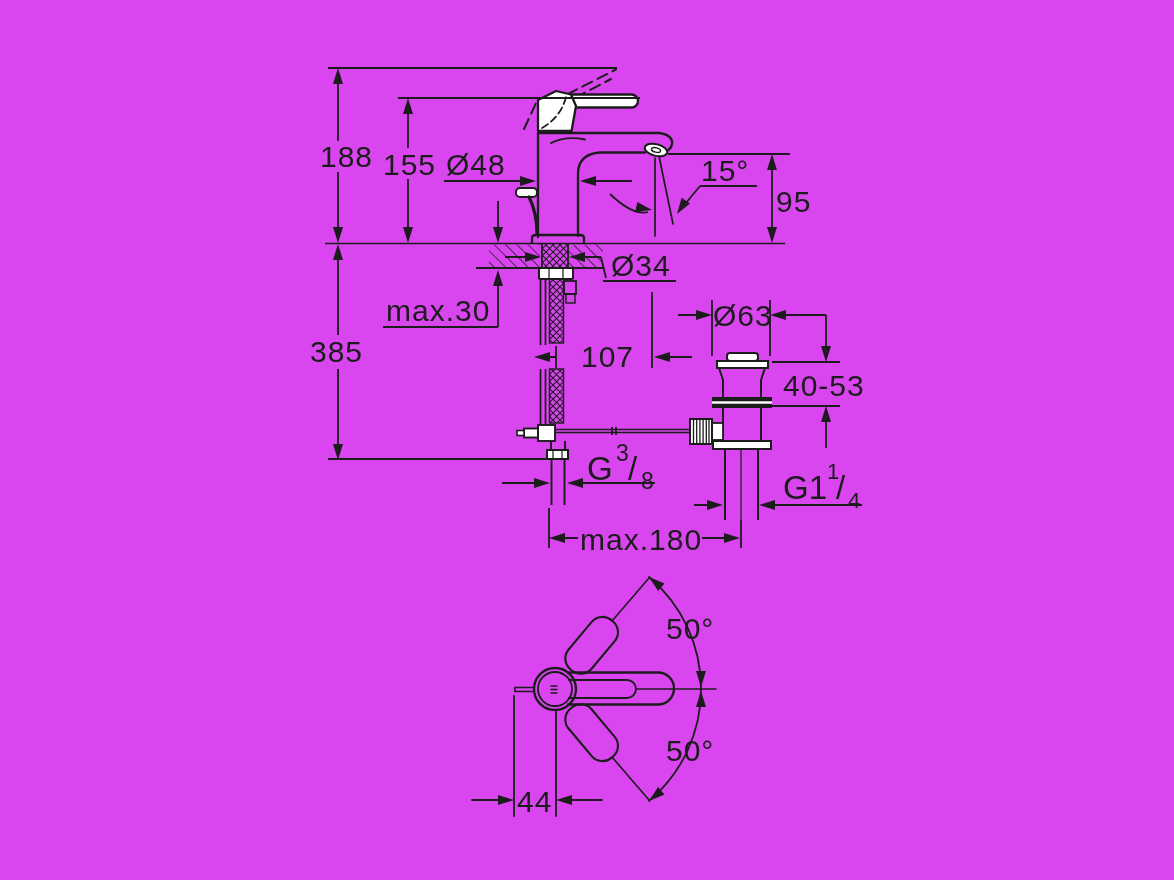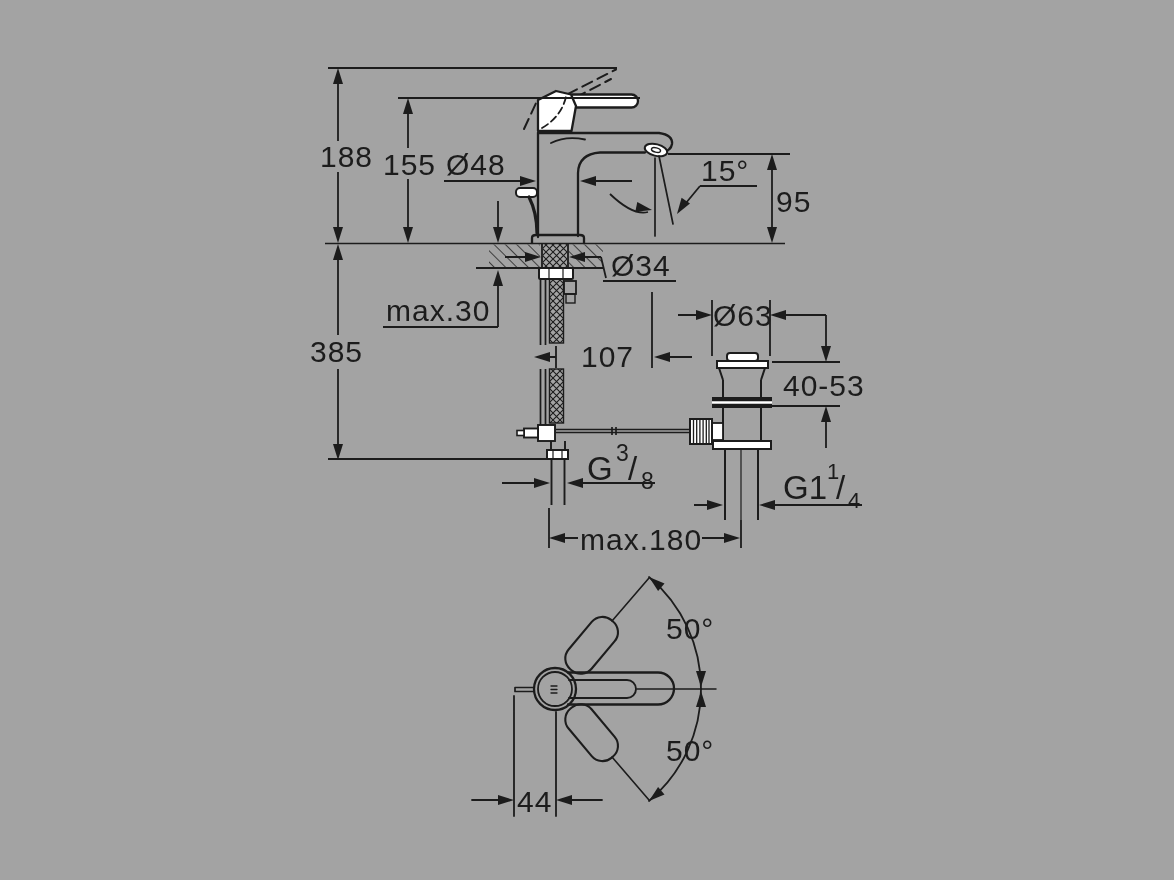--- a/index.html
+++ b/index.html
@@ -1,16 +1,16 @@
 <!DOCTYPE html>
 <html><head>
 <meta charset="utf-8">
 <style>
   html,body{margin:0;padding:0;background:#ffffff;}
-  .stage{position:relative;width:1174px;height:880px;background:#a3a3a3;overflow:hidden;}
+  .stage{position:relative;width:1174px;height:880px;background:#d946ef;overflow:hidden;}
   svg text{font-family:"Liberation Sans","DejaVu Sans",sans-serif;fill:#1c1c1c;}
   .dim{font-size:30px;letter-spacing:1px;}
   .dim-big{font-size:33px;}
   .sup{font-size:23px;}
   .sub{font-size:23px;}
   .sup-sm{font-size:22px;}
 </style>
 </head>
 <body>
 

